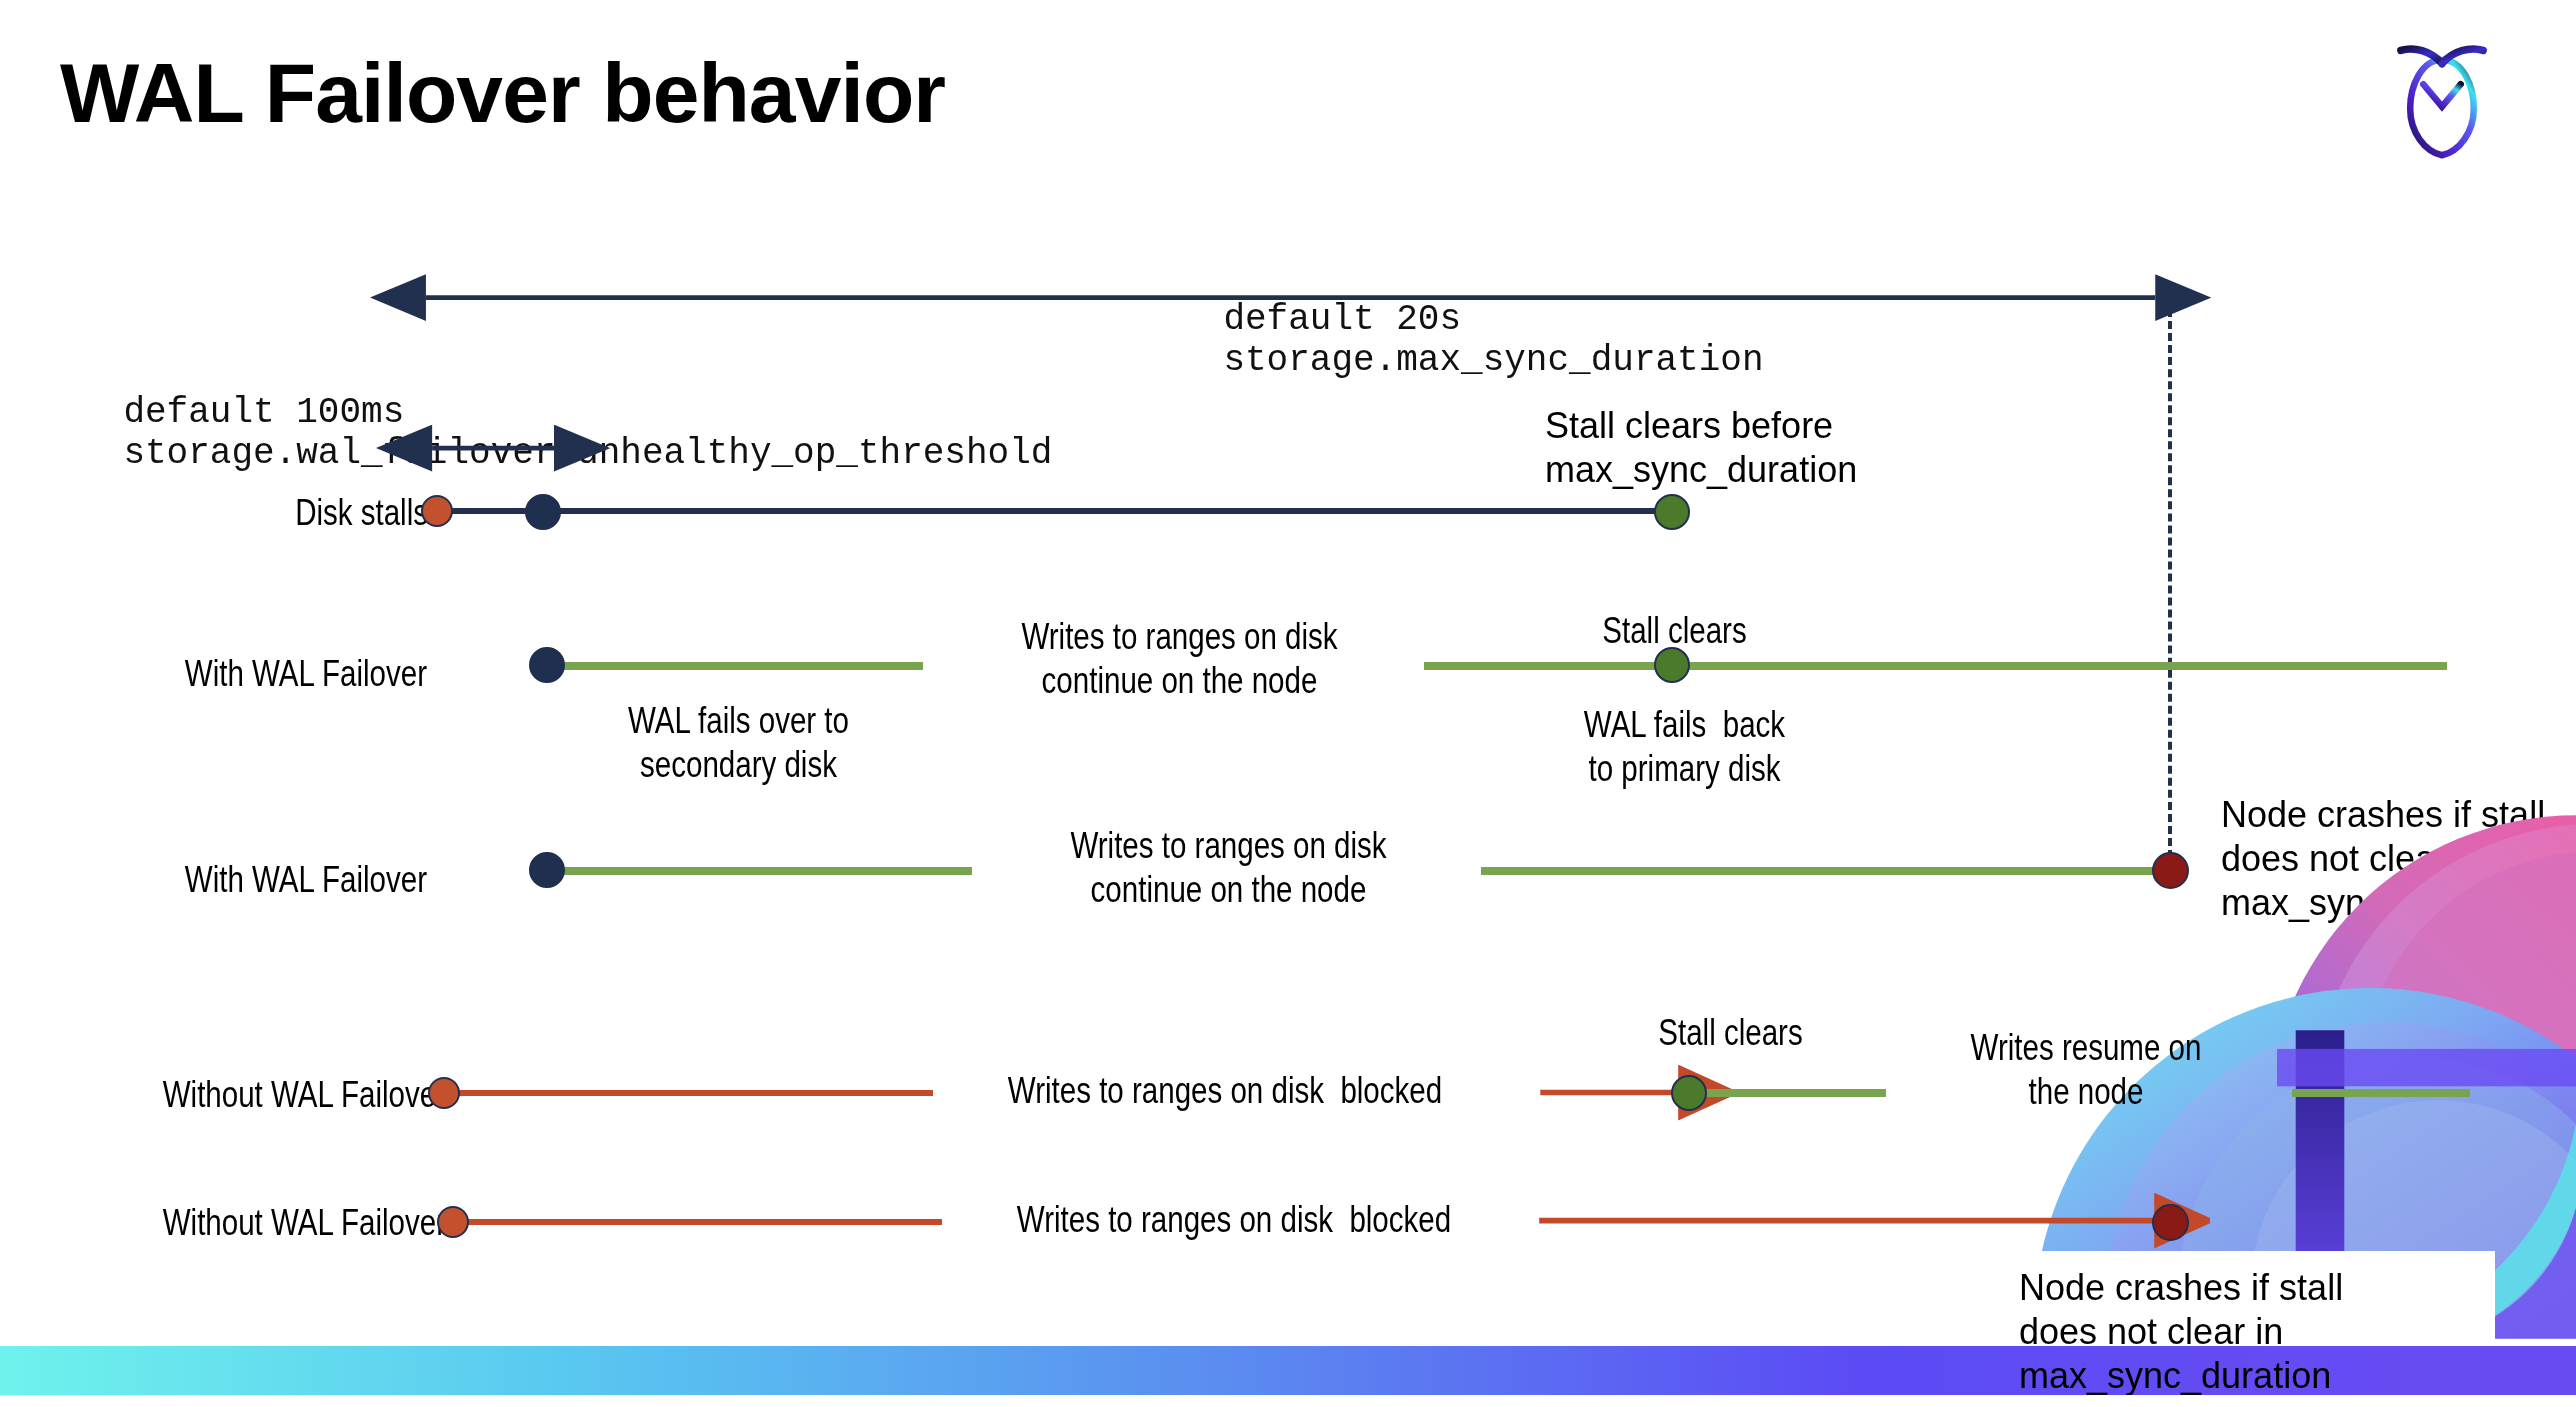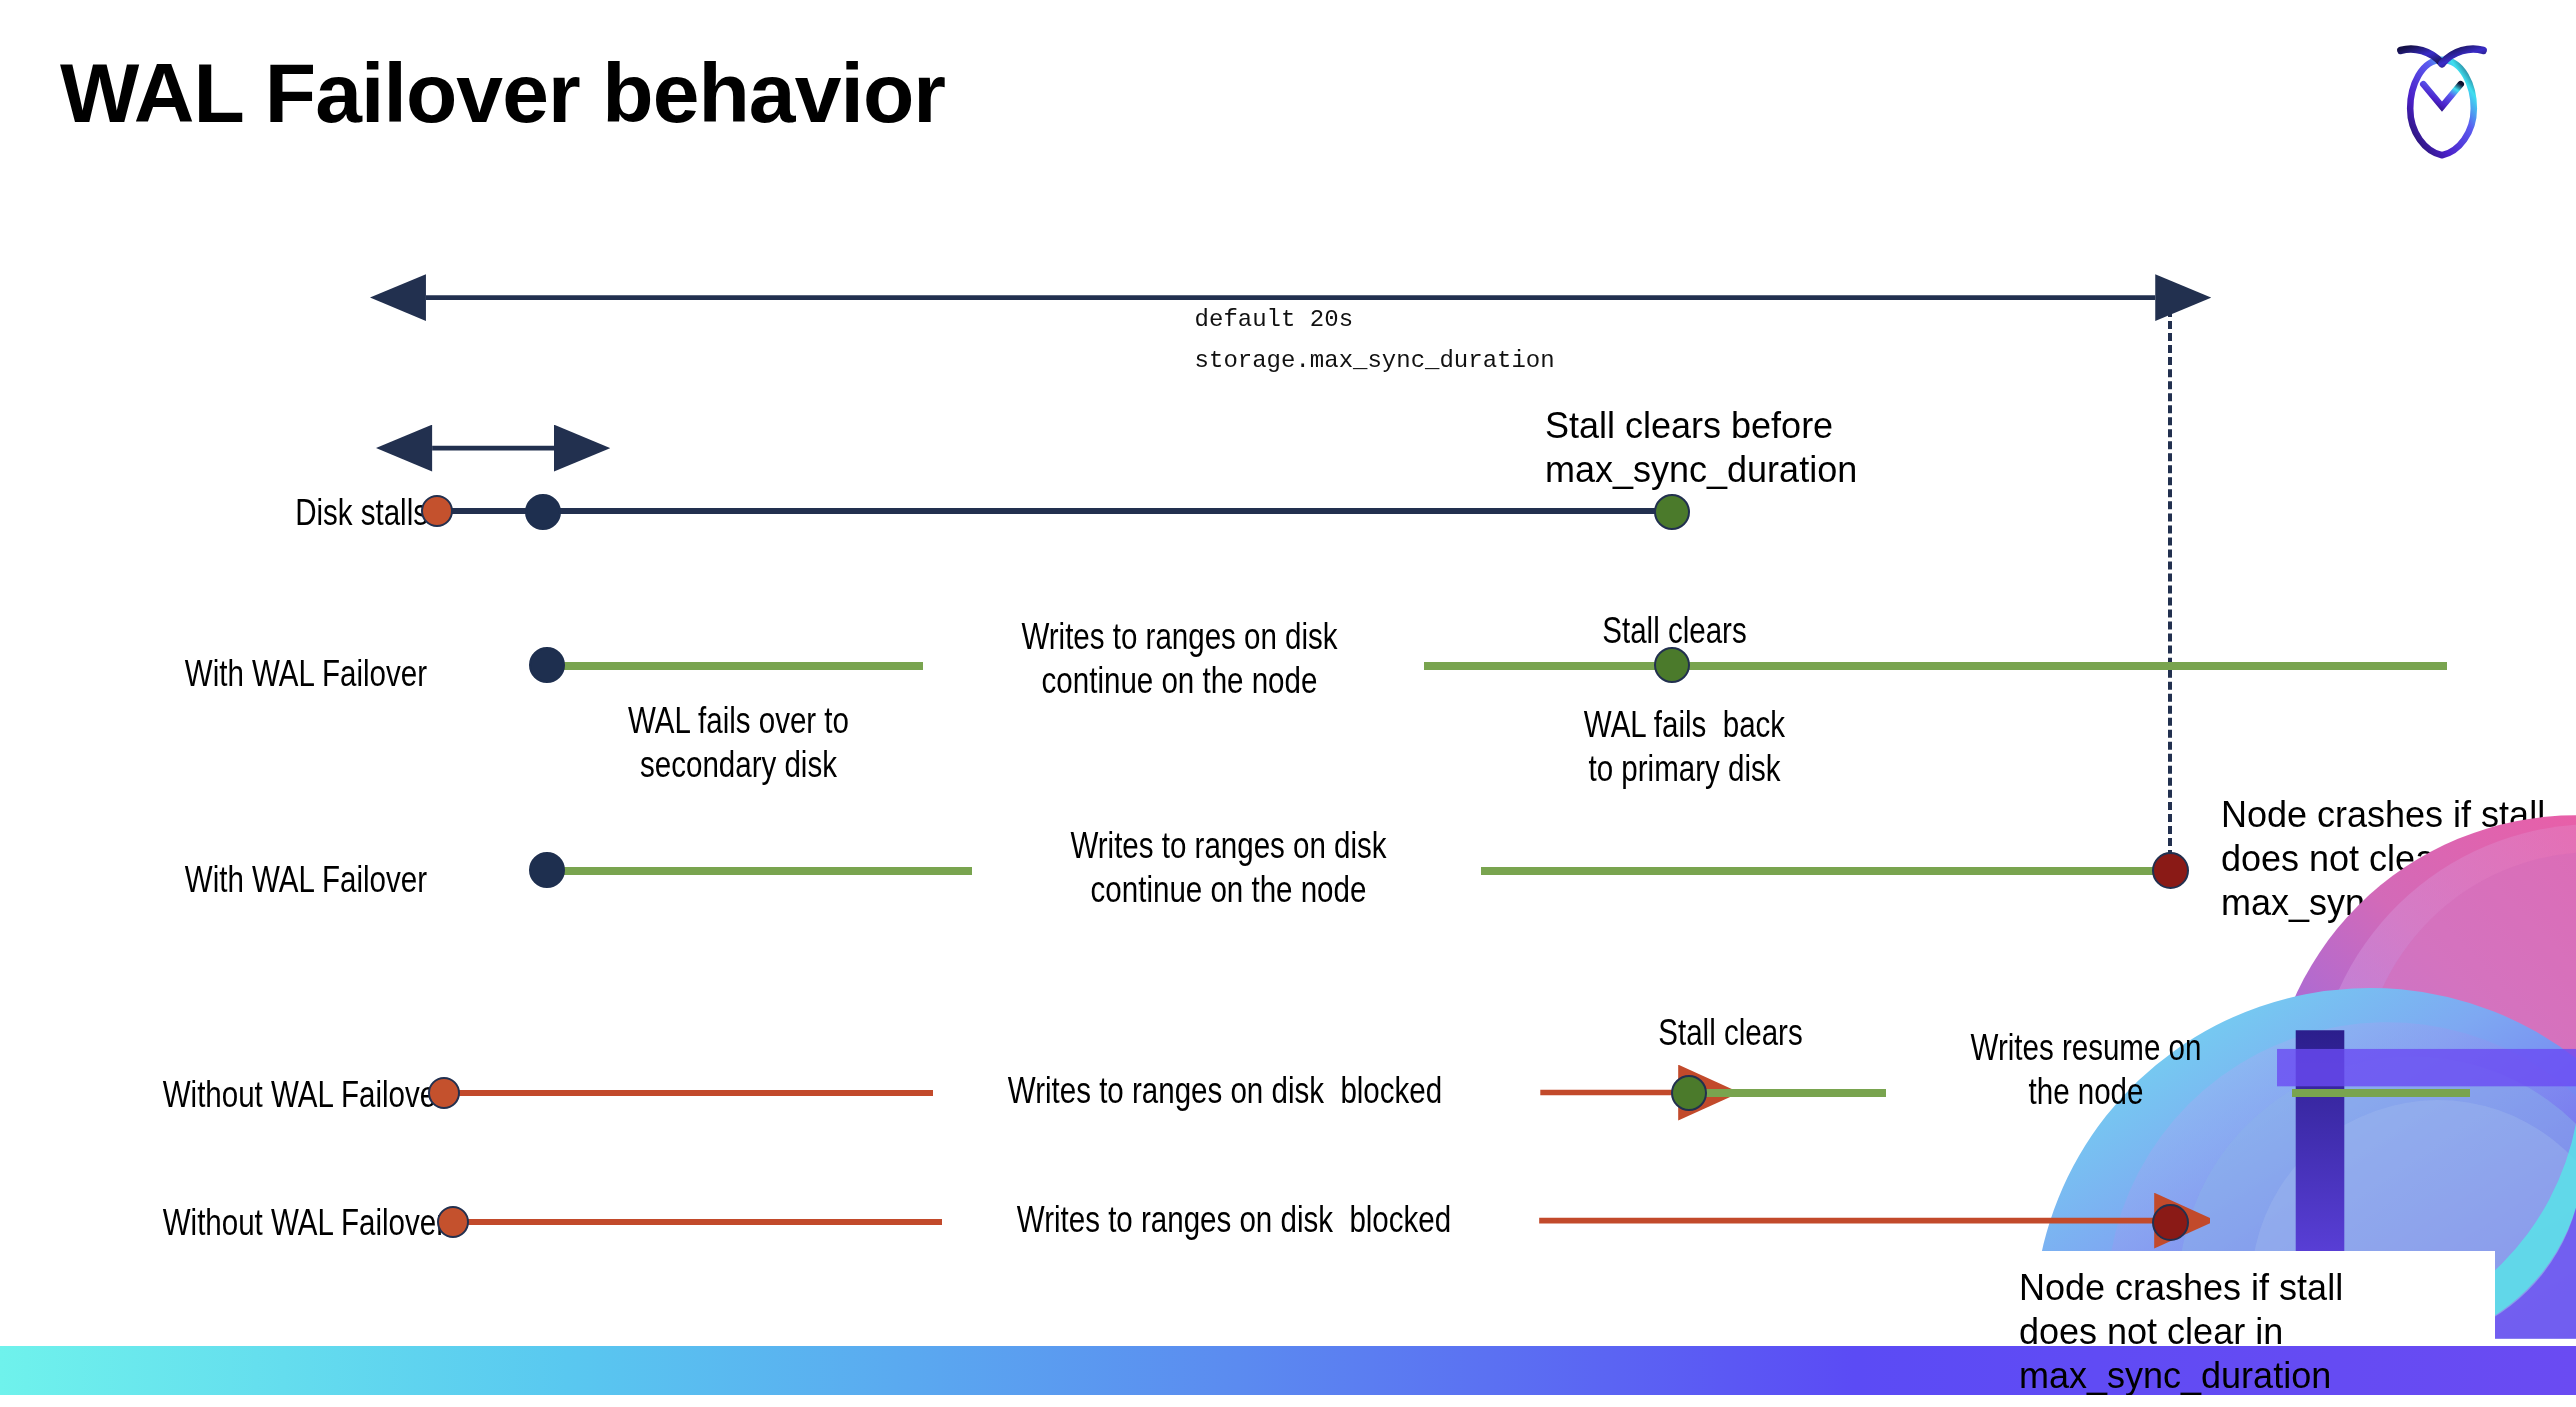--- a/index.html
+++ b/index.html
@@ -53,21 +53,21 @@
   }
   .cond.ctr{transform-origin:center center;}
   
   .wide{
     font-family:"Liberation Sans", sans-serif;
     font-size:36px;
     line-height:44px;
   }
   .mono{
     font-family:"Liberation Mono","DejaVu Sans Mono",monospace;
-    font-size:24px;
+    font-size:36px;
     line-height:41px;
     color:#111111;
   }
 
   
   .line{position:absolute;}
   .navy-line{background:#22304F;}
   .green-line{background:#79A44F;}
   .orange-line{background:#C24A2B;}
 
@@ -120,20 +120,21 @@
         <path d="M2,0 L2,10 L14,5 z" fill="#22304F"></path>
       </marker>
     </defs>
     <line x1="16" y1="22" x2="1866" y2="22" stroke="#22304F" stroke-width="5" marker-start="url(#arrL)" marker-end="url(#arrR)"></line>
   </svg>
 
   <div class="lbl mono" style="left:1137px;top:258px;text-align:left;"><br>    default 20s<br>    storage.max_sync_duration<br>  </div>
 
   <div class="line" style="left:2168px;top:297px;width:0;height:585px;border-left:4.7px dashed #22304F;"></div>
 
+  <div class="lbl mono" style="left:37px;top:351px;"><br>    default 100ms<br>    storage.wal_failover.unhealthy_op_threshold<br>  </div>
 
   <svg class="line" style="left:419px;top:432px;" width="150" height="34" viewBox="0 0 160 36">
     <line x1="14" y1="17" x2="144" y2="17" stroke="#22304F" stroke-width="5" marker-start="url(#arrL)" marker-end="url(#arrR)"></line>
   </svg>
 
   <div class="lbl cond" style="left:222px;top:491px;width:206px;text-align:right;transform-origin:right center;">Disk stalls</div>
 
   <div class="lbl wide" style="left:1529px;top:404px;margin-left:16px;">Stall clears before<br>max_sync_duration</div>
 
   <div class="line navy-line" style="left:437px;top:508px;width:1234px;height:5.6px;"></div>

